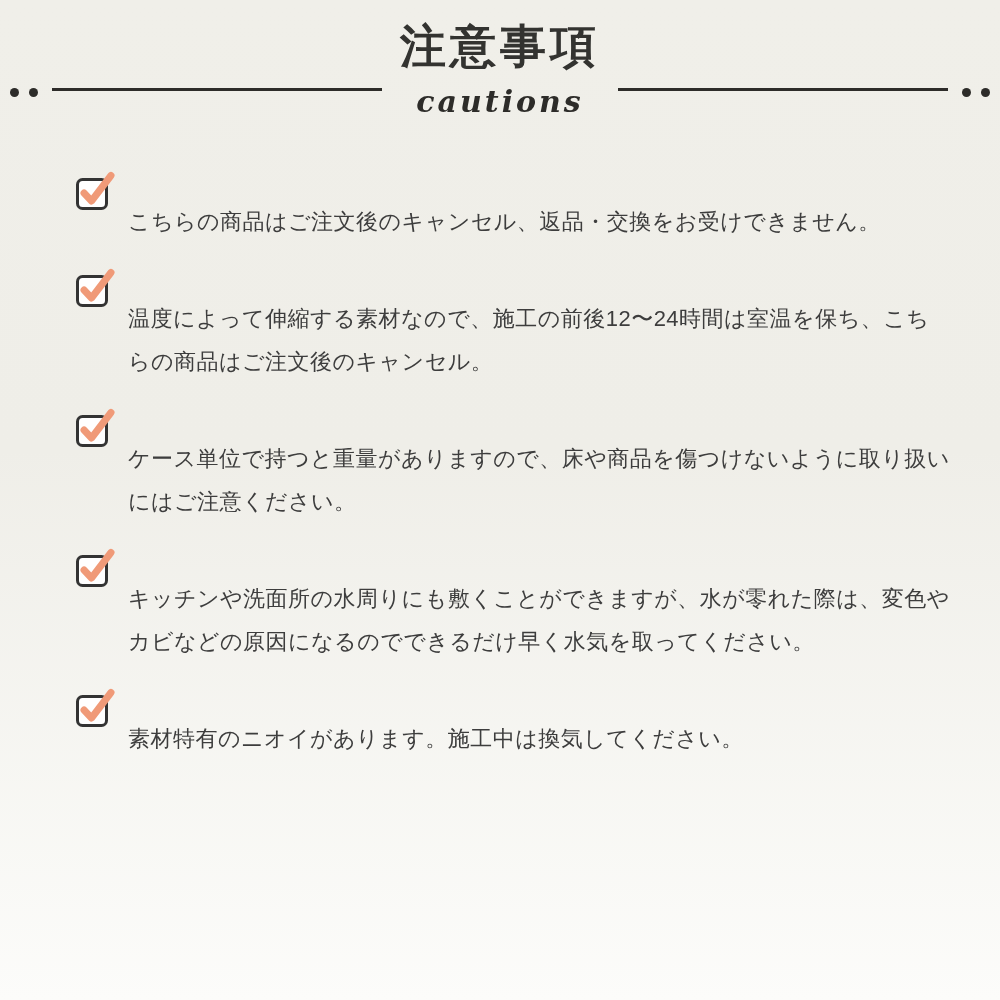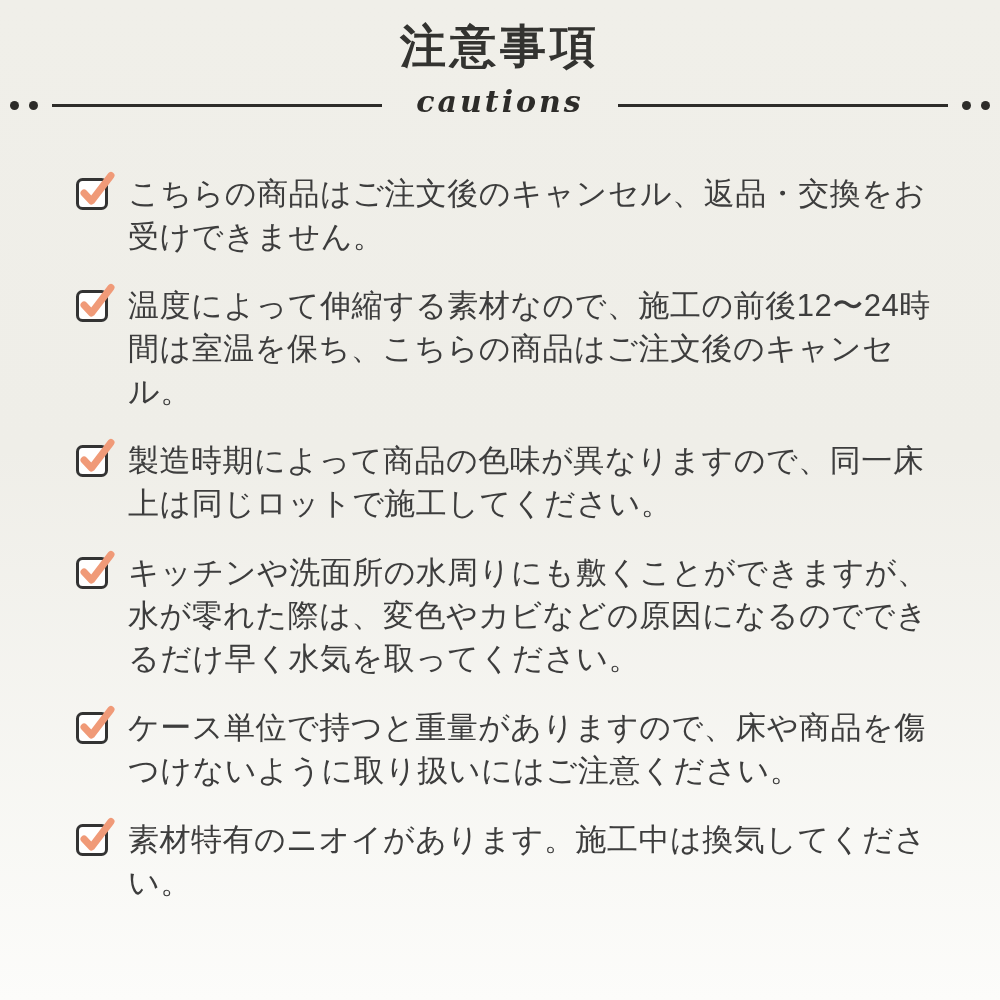--- a/index.html
+++ b/index.html
@@ -24,21 +24,20 @@
     font-size: 46px;
     font-weight: 700;
     letter-spacing: 4px;
     color: #333330;
     line-height: 60px;
   }
 
   
   .divider {
     display: flex;
-    align-items: center;
     margin-top: 12px;
     padding: 0 10px;
     height: 34px;
   }
   .dots {
     display: flex;
     gap: 10px;
     flex-shrink: 0;
   }
   .dot {
@@ -78,26 +77,27 @@
     margin-bottom: 26px;
   }
   .checkbox {
     flex-shrink: 0;
     width: 40px;
     height: 40px;
     margin-top: -1px;
     margin-right: 13px;
   }
   .item-text {
-    font-size: 31px;
+    font-size: 22px;
     line-height: 43px;
     letter-spacing: 0.5px;
     color: #3d3d3d;
     max-width: 822px;
     word-break: break-all;
+    margin-top: 28px;
   }
 </style>
 </head>
 <body>
 
 <div class="page">
 
   <div class="header">
     <div class="title">注意事項</div>
   </div>
@@ -128,46 +128,39 @@
 
     <div class="item">
       <svg class="checkbox" viewBox="0 0 40 40" xmlns="http://www.w3.org/2000/svg">
         <rect x="2.5" y="8.5" width="29" height="29" rx="5" fill="#ffffff" stroke="#333333" stroke-width="3"></rect>
         <path d="M9 22 L16.5 30 L36 4.5" fill="none" stroke="#f09a78" stroke-width="7" stroke-linecap="round" stroke-linejoin="round"></path>
       </svg>
       <div class="item-text">温度によって伸縮する素材なので、施工の前後12〜24時間は室温を保ち、こちらの商品はご注文後のキャンセル。</div>
     </div>
 
 
+
     <div class="item">
       <svg class="checkbox" viewBox="0 0 40 40" xmlns="http://www.w3.org/2000/svg">
         <rect x="2.5" y="8.5" width="29" height="29" rx="5" fill="#ffffff" stroke="#333333" stroke-width="3"></rect>
         <path d="M9 22 L16.5 30 L36 4.5" fill="none" stroke="#f09a78" stroke-width="7" stroke-linecap="round" stroke-linejoin="round"></path>
       </svg>
-      <div class="item-text">製造時期によって商品の色味が異なりますので、同一床上は同じロットで施工してください。</div>
+      <div class="item-text">ケース単位で持つと重量がありますので、床や商品を傷つけないように取り扱いにはご注意ください。</div>
     </div>
 
     <div class="item">
       <svg class="checkbox" viewBox="0 0 40 40" xmlns="http://www.w3.org/2000/svg">
         <rect x="2.5" y="8.5" width="29" height="29" rx="5" fill="#ffffff" stroke="#333333" stroke-width="3"></rect>
         <path d="M9 22 L16.5 30 L36 4.5" fill="none" stroke="#f09a78" stroke-width="7" stroke-linecap="round" stroke-linejoin="round"></path>
       </svg>
       <div class="item-text">キッチンや洗面所の水周りにも敷くことができますが、水が零れた際は、変色やカビなどの原因になるのでできるだけ早く水気を取ってください。</div>
     </div>
 
     <div class="item">
       <svg class="checkbox" viewBox="0 0 40 40" xmlns="http://www.w3.org/2000/svg">
         <rect x="2.5" y="8.5" width="29" height="29" rx="5" fill="#ffffff" stroke="#333333" stroke-width="3"></rect>
         <path d="M9 22 L16.5 30 L36 4.5" fill="none" stroke="#f09a78" stroke-width="7" stroke-linecap="round" stroke-linejoin="round"></path>
       </svg>
-      <div class="item-text">ケース単位で持つと重量がありますので、床や商品を傷つけないように取り扱いにはご注意ください。</div>
-    </div>
-
-    <div class="item">
-      <svg class="checkbox" viewBox="0 0 40 40" xmlns="http://www.w3.org/2000/svg">
-        <rect x="2.5" y="8.5" width="29" height="29" rx="5" fill="#ffffff" stroke="#333333" stroke-width="3"></rect>
-        <path d="M9 22 L16.5 30 L36 4.5" fill="none" stroke="#f09a78" stroke-width="7" stroke-linecap="round" stroke-linejoin="round"></path>
-      </svg>
       <div class="item-text">素材特有のニオイがあります。施工中は換気してください。</div>
     </div>
 
   </div>
 </div>
 
 </body></html>

